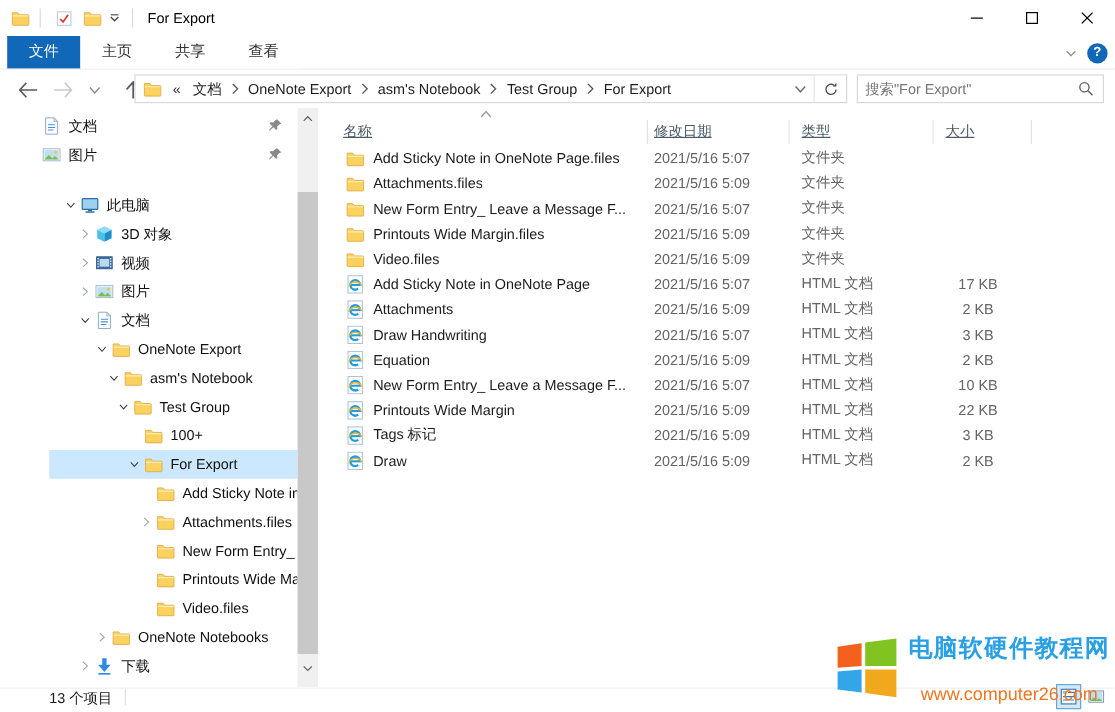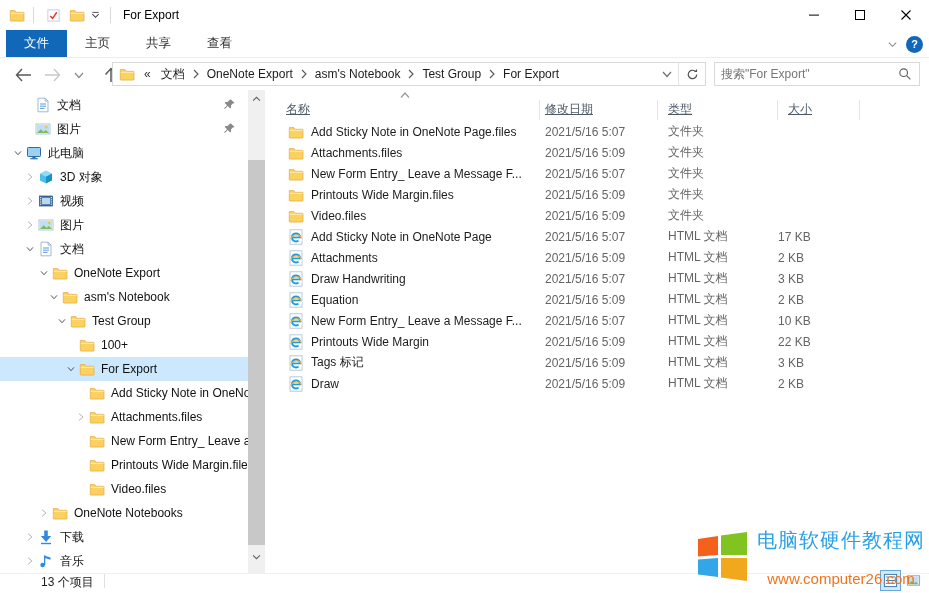--- a/index.html
+++ b/index.html
@@ -46,21 +46,21 @@
 
   
   .body { position:absolute; left:0; top:90px; width:929px; height:483px; }
   .sidebar { position:absolute; left:0; top:0; width:265px; height:483px; overflow:hidden; }
   .sidecontent { position:absolute; left:0; top:0; width:248px; height:483px; overflow:hidden; }
   .qa { padding-top:3px; }
   .qa-row, .tree-row { position:relative; height:24px; display:flex; align-items:center; white-space:nowrap; overflow:hidden; width:248px; }
   .qa-row { padding-left:35px; }
   .qa-row .lbl, .tree-row .lbl { margin-left:6px; font-size:12px; color:#111; }
   .pin { position:absolute; right:12px; top:5px; }
-  .tree { margin-top:0; }
+  .tree { margin-top:18px;padding-left:41px; }
   .tree-row .expander { width:16px; height:16px; display:inline-flex; align-items:center; justify-content:center; flex:none; }
   .tree-row.sel { background:var(--selection); }
   .vscroll { position:absolute; right:0; top:0; width:17px; height:483px; background:#f0f0f0; }
   .sb-arrow { position:absolute; left:0; width:17px; height:17px; display:flex; align-items:center; justify-content:center; }
   .sb-arrow.up { top:0; } .sb-arrow.down { bottom:8px; }
   .sb-thumb { position:absolute; left:0; top:70px; width:17px; height:385px; background:#c8c8c8; }
 
   
   .main { position:absolute; left:266px; top:0; width:663px; height:483px; }
   .sort-caret { position:absolute; left:131px; top:0; width:16px; height:10px; display:flex; justify-content:center; }
@@ -69,34 +69,34 @@
   .h-name { padding-left:20px; }
   .h-date { padding-left:5px; }
   .h-type { padding-left:10px; }
   .h-size { padding-left:10px; }
   .rows { position:absolute; left:0; top:31px; width:663px; }
   .frow { height:21px; display:grid; grid-template-columns:274px 118px 120px 82px; align-items:center; }
   .fname { display:flex; align-items:center; padding-left:22px; overflow:hidden; white-space:nowrap; }
   .fname .lbl { margin-left:7px; color:#1c1c1c; font-size:12px; overflow:hidden; white-space:nowrap; }
   .fdate, .ftype { color:#646464; font-size:12px; padding-left:5px; white-space:nowrap; }
   .ftype { padding-left:10px; }
-  .fsize { color:#646464; font-size:12px; text-align:left; padding-right:8px; white-space:nowrap; }
+  .fsize { color:#646464; font-size:12px; text-align:center; padding-right:8px; white-space:nowrap; }
 
   
   .statusbar { position:absolute; left:0; top:573px; width:100%; height:20px; background:#fff; display:flex; align-items:flex-start; border-top:1px solid #f0f0f0;padding-left:33px; }
   .statusbar .count { padding-left:8px; color:#1c1c1c; font-size:12px; }
   .st-sep { width:1px; height:14px; background:#e0e0e0; margin-left:10px; }
   .views { position:absolute; right:5px; bottom:2px; display:flex; gap:2px; }
   .views button { width:21px; height:21px; border:1px solid transparent; background:transparent; display:flex; align-items:center; justify-content:center; padding:0; }
   .views button.sel { background:#d6e9f9; border-color:#66a7dc; }
 
   
   .watermark { position:absolute; right:4px; bottom:6px; display:flex; align-items:center; z-index:5; pointer-events:none; }
   .wm-text { margin-left:6px; text-align:center; }
-  .wm-line1 { color:var(--wm-blue); font-size:20px; font-weight:normal; letter-spacing:1px; }
+  .wm-line1 { color:var(--wm-blue); font-size:20px; font-weight:bold; letter-spacing:1px; }
   .wm-line2 { color:var(--wm-orange); font-size:15px; font-weight:normal; margin-top:16px; }
 </style>
 </head>
 <body>
 
 <div class="window">
 
   <div class="titlebar">
     <span class="icon appicon">
         <svg width="16" height="16" viewBox="0 0 16 16">

